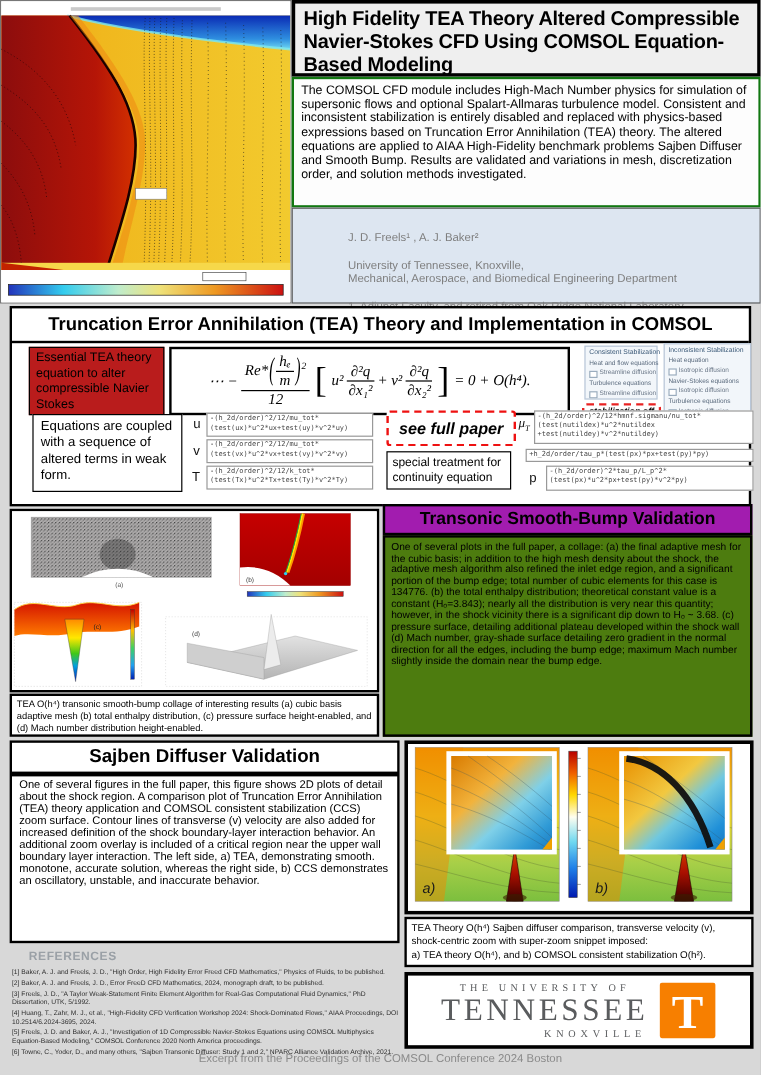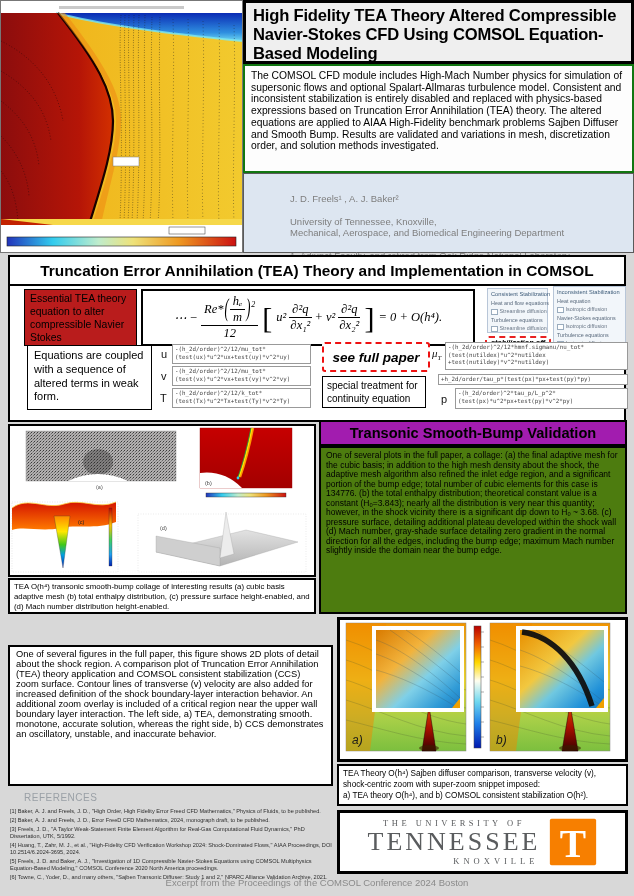--- a/index.html
+++ b/index.html
@@ -65,21 +65,21 @@
   .bump-header{left:319px;top:420px;width:308px;height:26px;background:#a21caf;border:2px solid #000;
                display:flex;align-items:center;justify-content:center;font-weight:bold;font-size:14.6px;}
   .bump-text{left:319px;top:446px;width:308px;height:168px;background:#4d7c0f;border:2px solid #000;
              font-size:8.5px;line-height:1.12;padding:3px 5px;}
 
   
   .saj-header{left:8px;top:617px;width:325px;height:28px;background:#fff;border:2px solid #000;
               display:flex;align-items:center;justify-content:center;font-weight:bold;font-size:15.6px;}
   .saj-text{left:8px;top:645px;width:325px;height:141px;background:#fff;border:2px solid #000;
             font-size:9.3px;line-height:1.07;padding:3px 6px;overflow:hidden;}
-  .refs-title{left:24px;top:792px;font-size:10px;font-weight:normal;color:#9aa0a6;letter-spacing:0.5px;}
+  .refs-title{left:24px;top:792px;font-size:10px;font-weight:bold;color:#9aa0a6;letter-spacing:0.5px;}
   .refs{left:10px;top:808px;width:324px;font-size:5.6px;line-height:1.3;color:#2e2e2e;}
   .ref{margin-bottom:1.5px;}
   .saj-fig{left:337px;top:617px;width:291px;height:145px;background:#fff;border:3px solid #000;}
   .saj-caption{left:337px;top:764px;width:291px;height:42px;background:#fff;border:2px solid #000;
                font-size:8.2px;line-height:1.35;padding:2px 4px;white-space:pre-line;}
 
   
   .logo-box{left:337px;top:810px;width:291px;height:64px;background:#fff;border:3px solid #000;
             display:flex;align-items:center;justify-content:center;gap:9px;}
   .logo-text{font-family:"Liberation Serif",serif;color:#5a5c5e;text-align:center;}
@@ -332,20 +332,21 @@
         <polygon points="146,126 146,110 210,122 210,140" fill="#cfcfcf" stroke="#9a9a9a" stroke-width="0.3"></polygon>
         <polygon points="216,86 210,132 224,128" fill="#ececec" stroke="#999" stroke-width="0.3"></polygon>
         <text x="150" y="104" font-size="5.5" fill="#444">(d)</text>
       </g>
     </svg>
   </div>
   <div class="abs bump-caption">TEA O(h⁴) transonic smooth-bump collage of interesting results (a) cubic basis adaptive mesh (b) total enthalpy distribution, (c) pressure surface height-enabled, and  (d) Mach number distribution height-enabled.</div>
   <div class="abs bump-header">Transonic Smooth-Bump Validation</div>
   <div class="abs bump-text">One of several plots in the full paper, a collage: (a) the final adaptive mesh for the cubic basis; in addition to the high mesh density about the shock, the adaptive mesh algorithm also refined the inlet edge region, and a significant portion of the bump edge; total number of cubic elements for this case is 134776. (b) the total enthalpy distribution; theoretical constant value is a constant (Hₒ=3.843); nearly all the distribution is very near this quantity; however, in the shock vicinity there is a significant dip down to Hₒ ~ 3.68. (c) pressure surface, detailing additional plateau developed within the shock wall (d) Mach number, gray-shade surface detailing zero gradient in the normal direction for all the edges, including the bump edge; maximum Mach number slightly inside the domain near the bump edge.</div>
 
+  <div class="abs saj-header">Sajben Diffuser Validation</div>
   <div class="abs saj-text">One of several figures in the full paper, this figure shows 2D plots of detail about the shock region. A comparison plot of Truncation Error Annihilation (TEA) theory application and COMSOL consistent stabilization (CCS) zoom surface.  Contour lines of transverse (v) velocity are also added for increased definition of the shock boundary-layer interaction behavior.  An additional zoom overlay is included of a critical region near the upper wall boundary layer interaction.  The left side, a) TEA, demonstrating smooth. monotone, accurate solution, whereas the right side, b) CCS demonstrates an oscillatory, unstable, and inaccurate behavior.</div>
   <div class="abs refs-title">REFERENCES</div>
   <div class="abs refs">
     <div class="ref">[1] Baker, A. J. and Freels, J. D., "High Order, High Fidelity Error Freed CFD Mathematics," Physics of Fluids, to be published.</div>
     <div class="ref">[2] Baker, A. J. and Freels, J. D., Error FreeD CFD Mathematics, 2024, monograph draft, to be published.</div>
     <div class="ref">[3] Freels, J. D., "A Taylor Weak-Statement Finite Element Algorithm for Real-Gas Computational Fluid Dynamics," PhD Dissertation, UTK, 5/1992.</div>
     <div class="ref">[4] Huang, T., Zahr, M. J., et al., "High-Fidelity CFD Verification Workshop 2024: Shock-Dominated Flows," AIAA  Proceedings, DOI 10.2514/6.2024-3695, 2024.</div>
     <div class="ref">[5] Freels, J. D. and Baker, A. J., "Investigation of 1D Compressible Navier-Stokes Equations using COMSOL Multiphysics Equation-Based Modeling," COMSOL Conference 2020 North America proceedings.</div>
     <div class="ref">[6] Towne, C., Yoder, D., and many others, "Sajben Transonic Diffuser: Study 1 and 2," NPARC Alliance Validation Archive, 2021.</div>
   </div>

